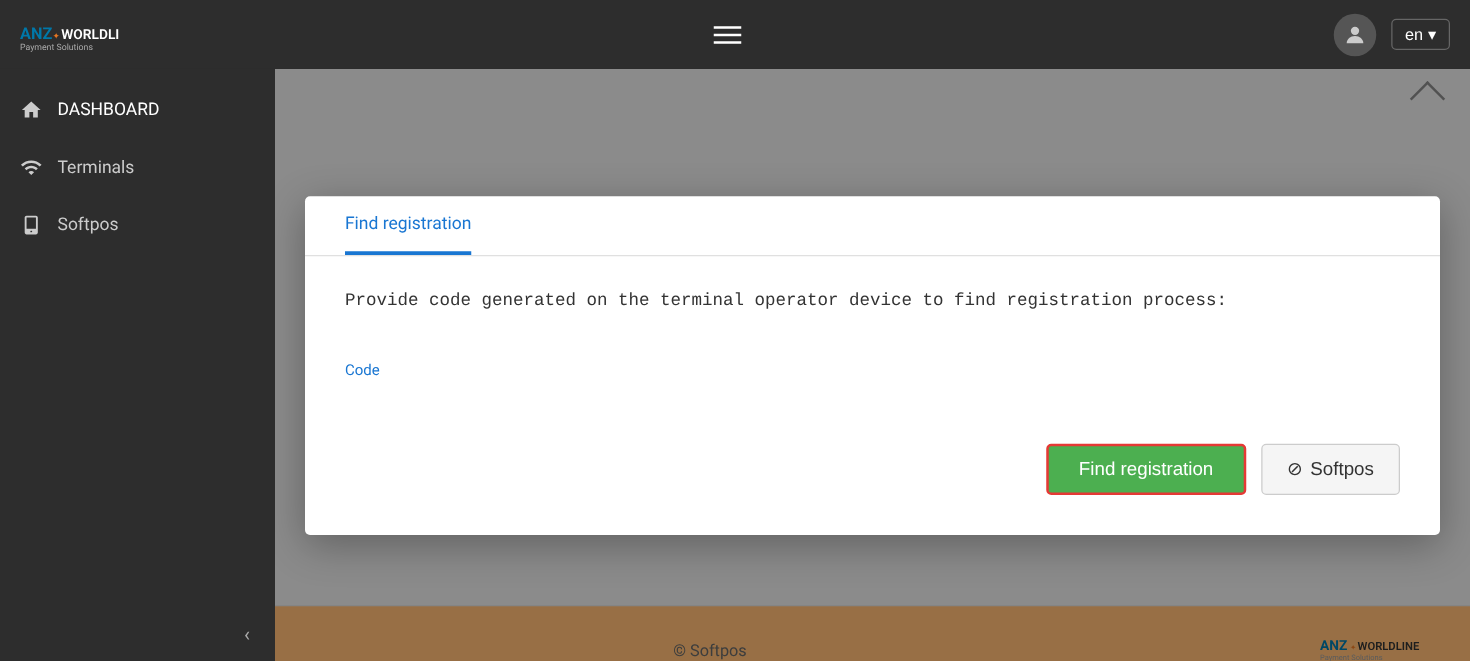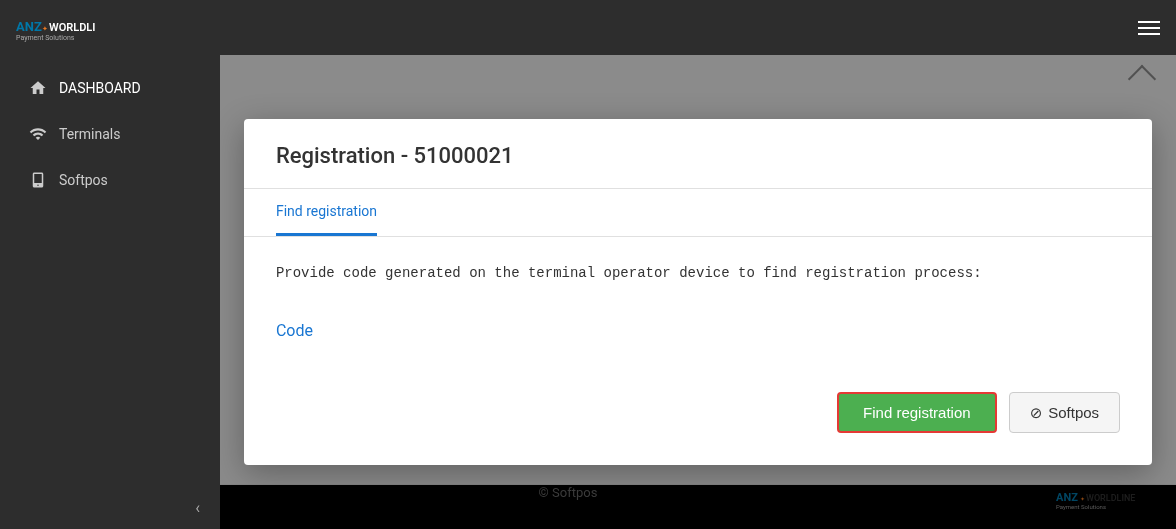--- a/index.html
+++ b/index.html
@@ -19,21 +19,21 @@
     .avatar-icon { width: 34px; height: 34px; border-radius: 50%; background: #555; display: flex; align-items: center; justify-content: center; }
     .lang-btn { color: white; background: transparent; border: 1px solid #666; padding: 4px 10px; border-radius: 4px; cursor: pointer; font-size: 13px; display: flex; align-items: center; gap: 4px; }
 
     
     .sidebar {
       position: fixed; top: 55px; left: 0; bottom: 0; width: 220px;
       background: #2d2d2d; padding-top: 10px; z-index: 9;
     }
     .sidebar-item {
       display: flex; align-items: center; gap: 12px;
-      padding: 14px 29px; color: #ccc; font-size: 14px; cursor: pointer;
+      padding: 14px 16px; color: #ccc; font-size: 14px; cursor: pointer;
     }
     .sidebar-item.active { color: white; }
     .sidebar-item svg { flex-shrink: 0; }
     .sidebar-bottom {
       position: absolute; bottom: 0; left: 0; right: 0;
       padding: 12px 20px; display: flex; align-items: center; justify-content: flex-end;
     }
     .sidebar-collapse { color: #aaa; cursor: pointer; font-size: 16px; }
 
     
@@ -61,21 +61,21 @@
       display: flex; border-bottom: 1px solid #e0e0e0; padding: 0 32px;
     }
     .modal-tab {
       padding: 14px 0; margin-right: 32px; font-size: 14px; color: #777;
       cursor: pointer; position: relative; border-bottom: 3px solid transparent;
     }
     .modal-tab.active { color: #1976d2; border-bottom-color: #1976d2; }
     .modal-body { padding: 28px 32px 32px; }
     .modal-description { font-size: 14px; color: #333; margin-bottom: 8px; font-family: Liberation Mono, monospace; }
     .form-group { margin-bottom: 20px; }
-    .form-label { font-size: 16px; color: #1976d2; margin-bottom: 4px; display: block; margin-top: 40px; }
+    .form-label { font-size: 12px; color: #1976d2; margin-bottom: 4px; display: block; margin-top: 40px; }
     .form-input {
       width: 400px; border: none; border-bottom: 2px solid #1976d2;
       padding: 6px 0; font-size: 16px; color: #333; outline: none;
       background: transparent;
     }
     .modal-actions {
       display: flex; justify-content: flex-end; gap: 12px; margin-top: 32px;
       padding-top: 20px;
     }
     .btn-find {
@@ -90,22 +90,22 @@
     }
 
     
     .bg-content {
       padding: 20px; position: relative;
     }
 
     
     .footer {
       position: absolute; bottom: 0; left: 0; right: 0; height: 45px;
-      background: #000000; border-top: 1px solid #ddd;
-      display: flex; align-items: flex-start; justify-content: space-between;
+      background: #fdba74; border-top: 1px solid #ddd;
+      display: flex; align-items: flex-end; justify-content: space-between;
       padding: 0 20px; font-size: 13px; color: #666;
     }
 
     
     .anz-logo { display: flex; align-items: center; gap: 4px; }
 
     .chevron-up {
       width: 20px; height: 20px; border-top: 2px solid #888;
       border-right: 2px solid #888; transform: rotate(-45deg);
       display: inline-block; margin: 4px;
@@ -123,20 +123,32 @@
       <text x="0" y="27" font-size="7" fill="#aaa">Payment Solutions</text>
     </svg>
   </div>
   <div class="header-center">
     <div class="hamburger">
       <span></span>
         <span></span>
         <span></span>
     </div>
   </div>
+  <div class="header-right">
+    <div class="avatar-icon">
+      <svg width="20" height="20" viewBox="0 0 24 24" fill="#ccc">
+        <circle cx="12" cy="8" r="4"></circle>
+          <path d="M4 20c0-4 3.6-7 8-7s8 3 8 7"></path>
+      </svg>
+    </div>
+    <button class="lang-btn">
+      <span>en</span>
+      <span>▾</span>
+    </button>
+  </div>
 </div>
 
 <div class="sidebar">
   <div class="sidebar-item active">
     <svg width="18" height="18" viewBox="0 0 24 24" fill="#ccc">
         <path d="M10 20v-6h4v6h5v-8h3L12 3 2 12h3v8z"></path>
       </svg>
     <span>DASHBOARD</span>
   </div>
   <div class="sidebar-item">
@@ -161,21 +173,20 @@
 
   <div class="bg-content">
     <div style="position:absolute;top:10px;right:20px;">
       <div class="chevron-up"></div>
     </div>
 
   </div>
 
   <div class="overlay">
     <div class="modal">
-      <div class="modal-title">Registration - 51000021</div>
 
       <div class="modal-tabs">
         <div class="modal-tab active">
           <span>Find registration</span>
         </div>
       </div>
 
       <div class="modal-body">
         <p class="modal-description">Provide code generated on the terminal operator device to find registration process:</p>
 

